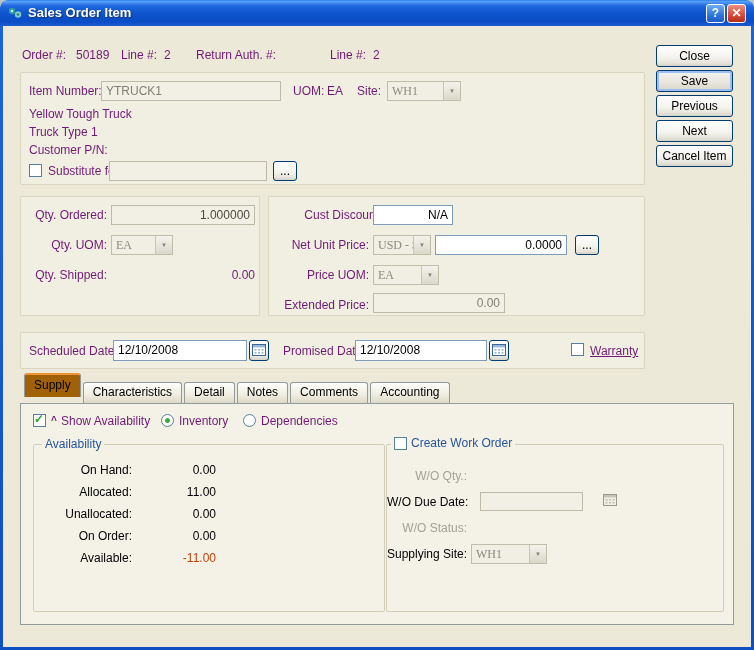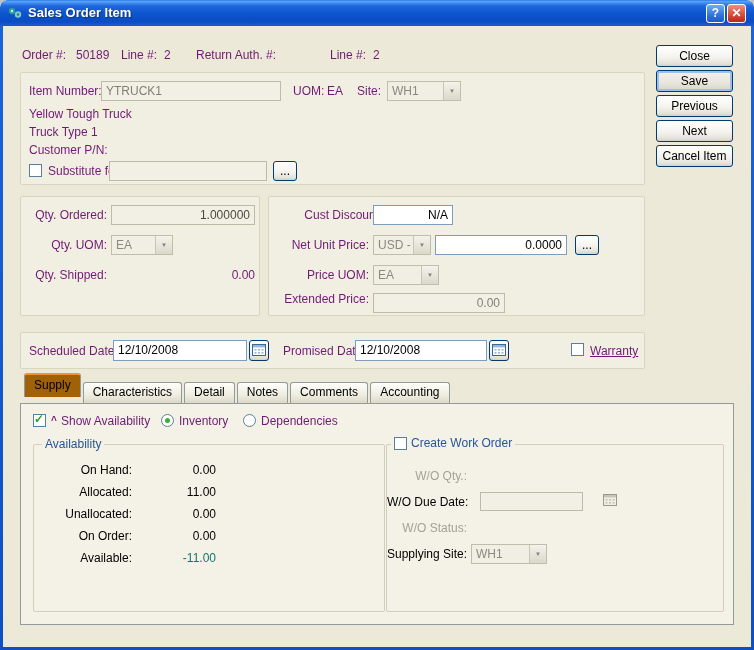--- a/index.html
+++ b/index.html
@@ -41,21 +41,21 @@
   .field{
     position:absolute;box-sizing:border-box;border:1px solid #7F9DB9;background:#fff;
     font-size:12px;padding:2px 4px;overflow:hidden;white-space:nowrap;
   }
   .field.disabled{background:#F2F0E4;border-color:#BDBAA8;color:#817F74;}
   .field.ro{background:#F2F0E4;border-color:#BDBAA8;color:#4A4941;}
   .field.rt{text-align:right;}
   
   .combo{position:absolute;box-sizing:border-box;border:1px solid #7F9DB9;background:#fff;display:flex;align-items:stretch;}
   .combo.disabled{background:#F1EFE3;border-color:#C0BDAB;color:#8B897E;}
-  .combo .txt{flex:1;padding:2px 4px;overflow:hidden;white-space:nowrap;font-size:12px;}
+  .combo .txt{flex:1;padding:2px 4px;overflow:hidden;white-space:nowrap;font-size:12px;font-family:Liberation Serif, serif;}
   .combo .arrowbtn{
     width:16px;border-left:1px solid #C8C5B2;border-radius:0 1px 1px 0;
     background:linear-gradient(180deg,#F4F3EC,#DAD8CA);display:flex;align-items:center;justify-content:center;
     font-size:6px;color:#83836F;
   }
   
   .xpbtn{
     position:absolute;box-sizing:border-box;border:1px solid #003C74;border-radius:3px;
     background:linear-gradient(180deg,#FFFFFF 0%,#F4F3EE 55%,#E6E4DA 85%,#D4D2C6 100%);
     font-family:"Liberation Sans",sans-serif;font-size:12px;color:#000;text-align:center;
@@ -82,21 +82,21 @@
   }
   .tab.active{
     height:24px;line-height:20px;margin-bottom:7px;background:#a16207;
     border-top:2px solid #ED9438;position:relative;z-index:4;
   }
   .tabpanel{position:absolute;left:20px;top:403px;width:714px;height:222px;box-sizing:border-box;
     border:1px solid #919B9C;background:#F4F2E6;z-index:2;}
   
   .avlbl{position:absolute;left:0;width:68px;text-align:right;white-space:nowrap;}
   .avval{position:absolute;left:80px;width:72px;text-align:right;white-space:nowrap;}
-  .neg{color:#0f766e;}
+  .neg{color:#c2410c;}
   .wolbl{position:absolute;left:0;width:80px;text-align:right;white-space:nowrap;}
   .caret{font-size:10px;font-weight:bold;}
 </style>
 </head>
 <body>
 
 <div class="window">
 
   <div class="titlebar">
     <span class="abs" style="left:7px;top:5px;width:16px;height:16px;">
@@ -174,21 +174,21 @@
     </div>
     <div class="field rt" style="left:166px;top:38px;width:132px;height:20px;">0.0000</div>
     <div class="xpbtn" style="left:306px;top:38px;width:24px;height:20px;">...</div>
     <span class="lbl right" style="left:4px;top:71px;width:96px;">Price UOM:</span>
     <div class="combo disabled" style="left:104px;top:68px;width:66px;height:20px;">
       <span class="txt">EA</span>
       <span class="arrowbtn">
           <span>▼</span>
         </span>
     </div>
-    <span class="lbl right" style="left:4px;top:95px;width:96px;">Extended Price:</span>
+    <span class="lbl right" style="left:4px;top:101px;width:96px;">Extended Price:</span>
     <div class="field disabled rt" style="left:104px;top:96px;width:132px;height:20px;">0.00</div>
   </div>
 
   <div class="groupbox" style="left:20px;top:332px;width:625px;height:37px;">
     <span class="lbl" style="left:8px;top:11px;">Scheduled Date:</span>
     <div class="field" style="left:92px;top:7px;width:134px;height:21px;">12/10/2008</div>
     <div class="xpbtn" style="left:228px;top:7px;width:20px;height:21px;">
       <span>
         <svg width="14" height="13" viewBox="0 0 14 13">
           <rect x="0.5" y="1.5" width="13" height="11" fill="#FFFFFF" stroke="#3A6796"></rect>

